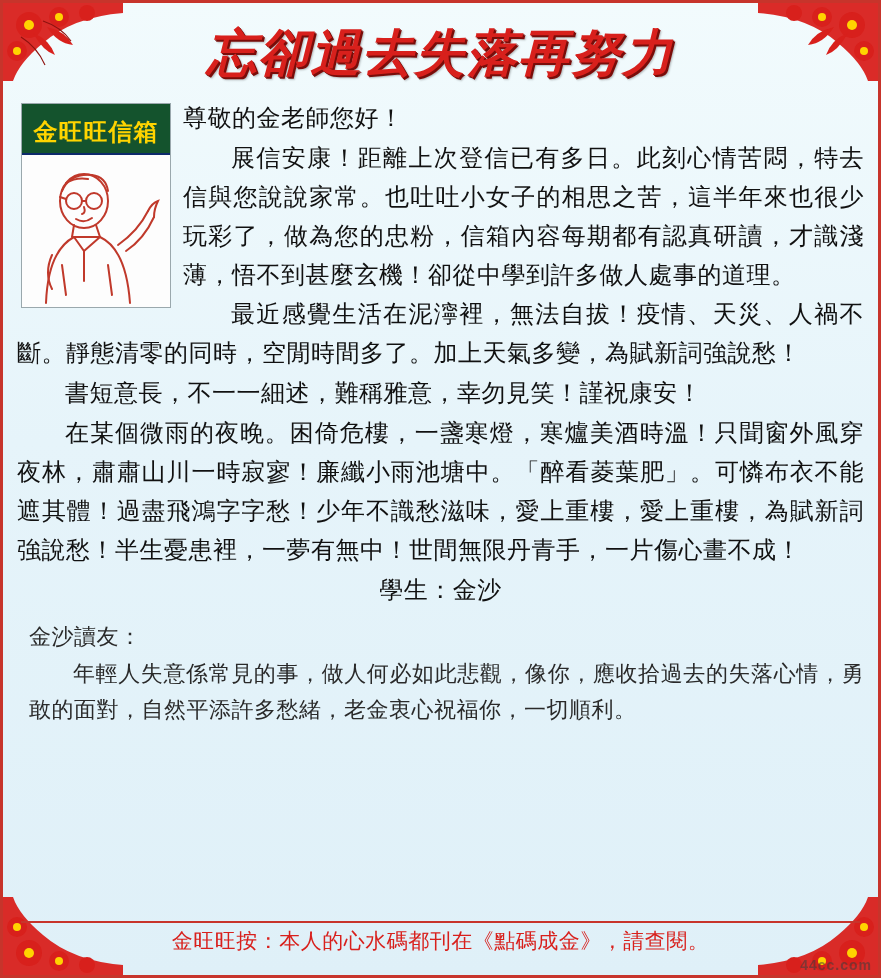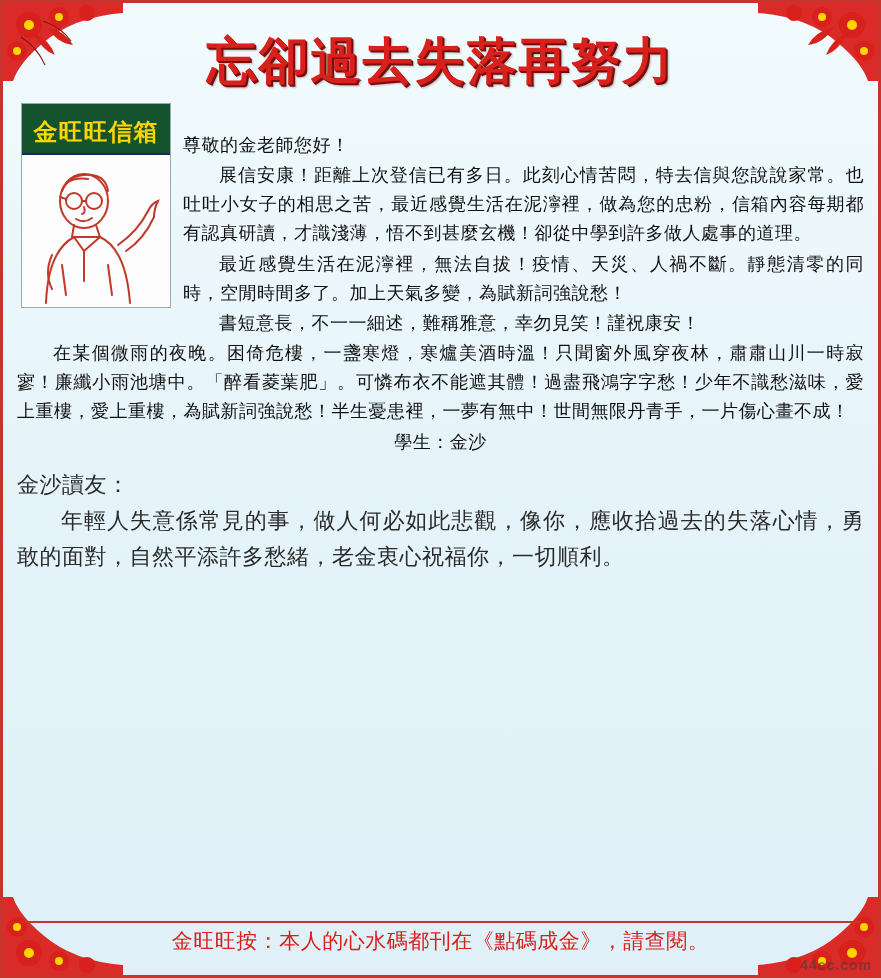--- a/index.html
+++ b/index.html
@@ -32,27 +32,28 @@
     pointer-events: none;
   }
   .corner.tl { top: 0; left: 0; }
   .corner.tr { top: 0; right: 0; transform: scaleX(-1); }
   .corner.bl { bottom: 0; left: 0; transform: scaleY(-1); }
   .corner.br { bottom: 0; right: 0; transform: scale(-1,-1); }
 
   
   .header {
     position: absolute;
-    top: 12px;
+    top: 4px;
     left: 0;
     right: 0;
     height: 92px;
     display: flex;
     align-items: center;
     justify-content: center;
+    font-style: italic;
   }
   .headline {
     font-family: "DejaVu Serif", "Liberation Serif", serif;
     font-weight: bold;
     font-size: 50px;
     letter-spacing: 2px;
     color: #d8201c;
     text-shadow:
       1px 1px 0 #7a0d0a,
       2px 2px 0 #7a0d0a,
@@ -90,42 +91,41 @@
   }
   .logo-art {
     height: 152px;
     position: relative;
     background: #fdfdfd;
     overflow: hidden;
   }
   .logo-art svg { display: block; }
 
   .letter {
-    font-size: 18px;
+    font-size: 24px;
     line-height: 1.62;
     color: #111;
     text-align: justify;
     letter-spacing: 0.5px;
-    margin-top: 32px;
   }
   .letter p {
     margin: 0 0 1px 0;
   }
   .letter p.indent { text-indent: 2em; }
   .letter p.right { text-align: center; }
 
   .reply {
     font-size: 22px;
     line-height: 1.62;
     color: #2a2a2a;
     text-align: justify;
     letter-spacing: 0.5px;
     margin-top: 10px;
   }
-  .reply p { margin: 0 0 1px 0; }
+  .reply p { margin: 0 0 1px 12px; }
   .reply p.indent { text-indent: 2em; }
   .reply p.right { text-align: right; }
 
   
   .footer {
     position: absolute;
     left: 0;
     right: 0;
     bottom: 6px;
     height: 56px;
@@ -279,21 +279,21 @@
 
             <path d="M40 110 L44 140"></path>
             <path d="M86 110 L90 140"></path>
           </g>
         </svg>
       </div>
     </div>
 
     <div class="letter">
       <p>尊敬的金老師您好！</p>
-      <p class="indent">展信安康！距離上次登信已有多日。此刻心情苦悶，特去信與您說說家常。也吐吐小女子的相思之苦，最近感覺生活在泥濘裡，做為您的忠粉，信箱內容每期都有認真研讀，才識淺薄，悟不到甚麼玄機！卻從中學到許多做人處事的道理。</p>
+      <p class="indent">展信安康！距離上次登信已有多日。此刻心情苦悶，特去信與您說說家常。也吐吐小女子的相思之苦，這半年來也很少玩彩了，做為您的忠粉，信箱內容每期都有認真研讀，才識淺薄，悟不到甚麼玄機！卻從中學到許多做人處事的道理。</p>
       <p class="indent">最近感覺生活在泥濘裡，無法自拔！疫情、天災、人禍不斷。靜態清零的同時，空閒時間多了。加上天氣多變，為賦新詞強說愁！</p>
       <p class="indent">書短意長，不一一細述，難稱雅意，幸勿見笑！謹祝康安！</p>
       <p class="indent">在某個微雨的夜晚。困倚危樓，一盞寒燈，寒爐美酒時溫！只聞窗外風穿夜林，肅肅山川一時寂寥！廉纖小雨池塘中。「醉看菱葉肥」。可憐布衣不能遮其體！過盡飛鴻字字愁！少年不識愁滋味，愛上重樓，愛上重樓，為賦新詞強說愁！半生憂患裡，一夢有無中！世間無限丹青手，一片傷心畫不成！</p>
       <p class="right">學生：金沙</p>
     </div>
 
     <div class="reply">
       <p>金沙讀友：</p>
       <p class="indent">年輕人失意係常見的事，做人何必如此悲觀，像你，應收拾過去的失落心情，勇敢的面對，自然平添許多愁緒，老金衷心祝福你，一切順利。</p>
     </div>

